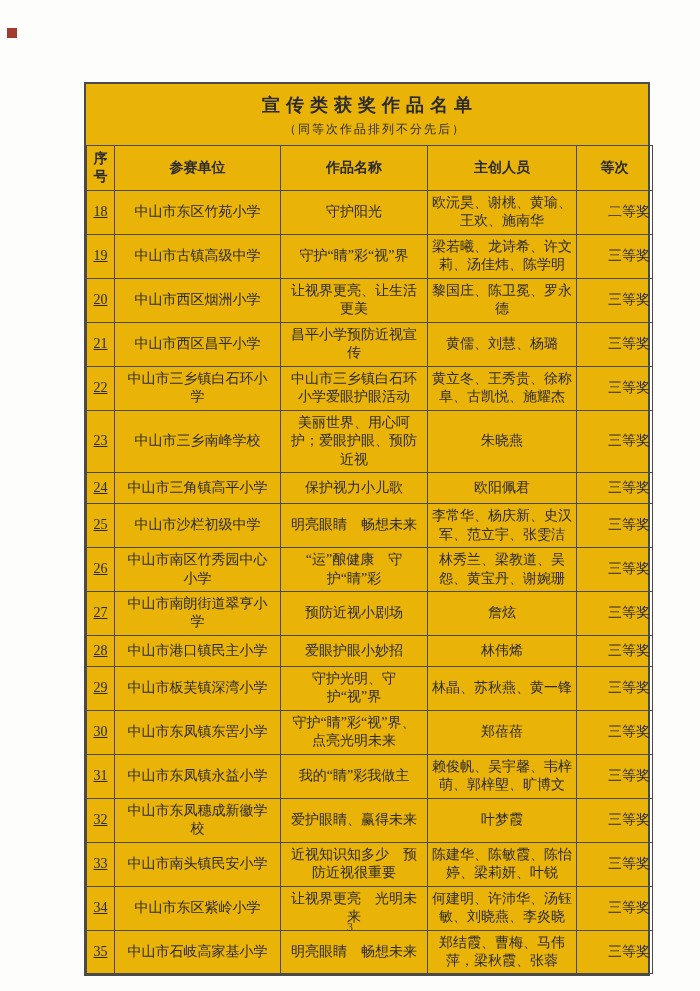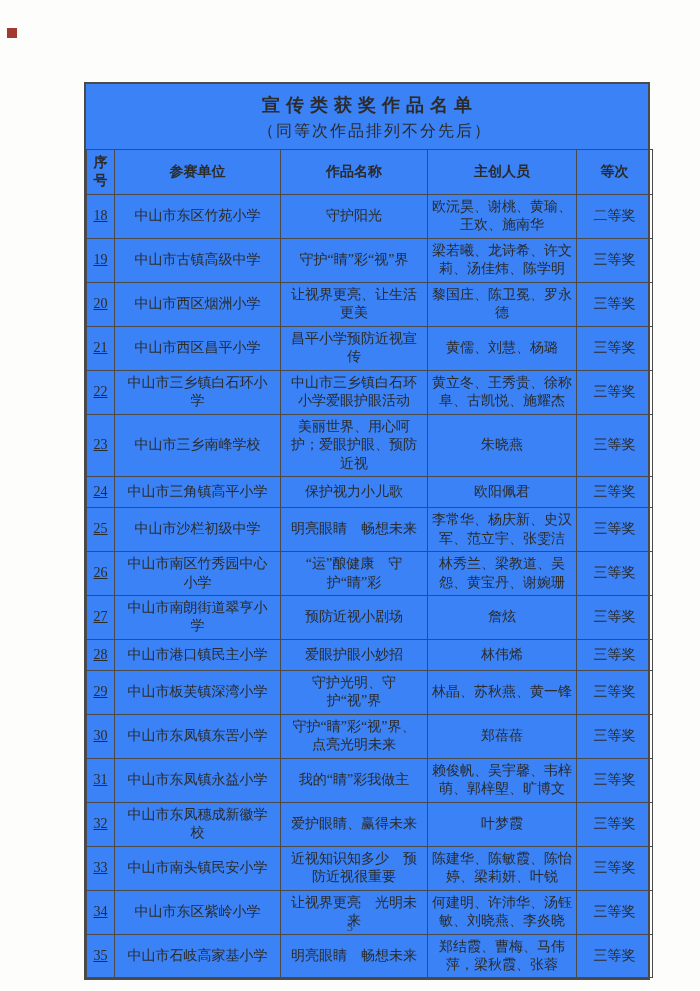--- a/index.html
+++ b/index.html
@@ -11,31 +11,31 @@
     position:relative;
     overflow:hidden;
   }
   .corner-marker{
     position:absolute;left:7px;top:28px;
     width:10px;height:10px;
   }
   .doc-table-wrap{
     position:absolute;left:84px;top:82px;width:566px;
     border:2px solid #4a4a4a;
-    background:#3b82f6;
+    background:#eab308;
     box-sizing:border-box;
   }
   .title-block{text-align:center;}
   .doc-title{
     font-size:18px;font-weight:bold;
     letter-spacing:6px;text-indent:6px;
     padding-top:9px;
   }
   .doc-subtitle{
-    font-size:16px;letter-spacing:2px;
+    font-size:12px;letter-spacing:2px;
     padding:4px 0 7px 16px;
   }
   table.award-table{
     width:100%;
     border-collapse:collapse;
     table-layout:fixed;
   }
   .award-table th,.award-table td{
     border:1px solid #4a4a4a;
     text-align:center;
@@ -46,21 +46,21 @@
   }
   .award-table th{
     font-weight:bold;
     height:40px;
     padding:2px 2px;
   }
   td.c-no{padding:2px 2px;text-decoration:underline;}
   td.c-unit{padding:3px 10px;margin-left:24px;}
   td.c-work{padding:3px 8px;margin-left:22px;}
   td.c-creators{padding:3px 4px;}
-  td.c-award{padding:3px 2px;}
+  td.c-award{padding:3px 2px;text-align:right;}
   .award-table td{height:24px;}
   .page-number{
     position:absolute;left:0;right:0;top:920px;
     text-align:center;
     font-size:12px;color:#3a3a3a;
   }
 </style>
 </head>
 <body>
 

